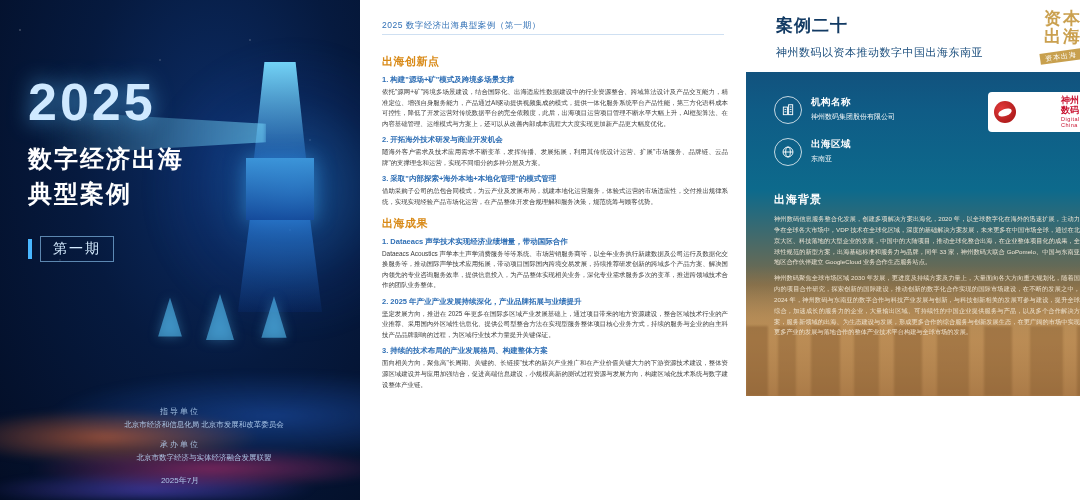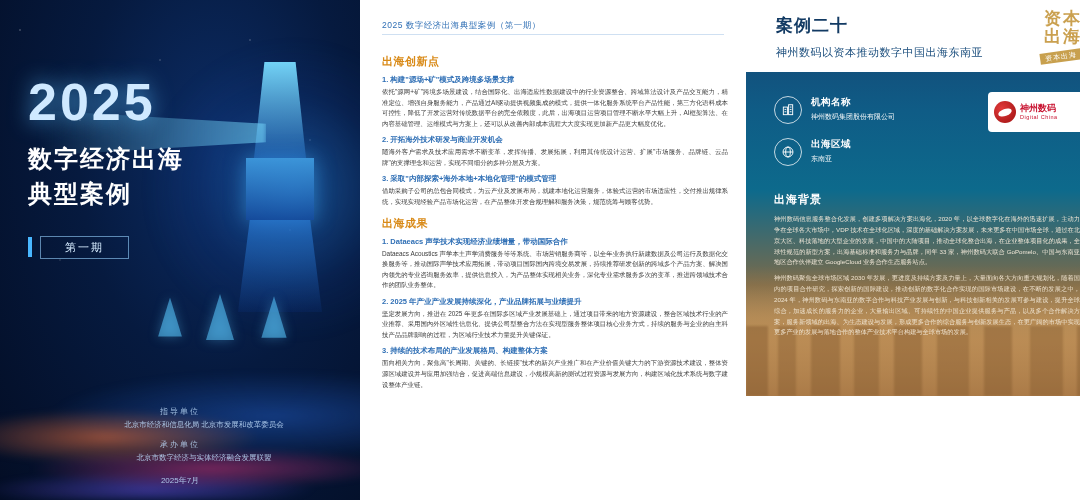--- a/index.html
+++ b/index.html
@@ -160,22 +160,22 @@
     gap: 8px;
   }
   .cover-badge-bar {
     width: 4px;
     height: 20px;
     background: #49b7ff;
   }
   .cover-badge-text {
     border: 1px solid rgba(150,210,255,.6);
     color: #d6ecff;
-    font-size: 11px;
-    padding: 3px 24px;
+    font-size: 14px;
+    padding: 3px 12px;
     letter-spacing: 2px;
   }
   .cover-footer {
     position: absolute;
     left: 0;
     right: 0;
     bottom: 14px;
     text-align: center;
     color: #b9d6f5;
     z-index: 5;
@@ -356,21 +356,21 @@
   }
   .case-logo-swoosh:after {
     content: "";
     position: absolute;
     left: 4px; top: 8px;
     width: 14px; height: 7px;
     border-radius: 50%;
     background: #fff;
     transform: rotate(-20deg);
   }
-  .case-logo-text { line-height: 1.1; }
+  .case-logo-text { line-height: 1.1; margin-left: 41px; }
   .clt1 { font-size: 9px; font-weight: 700; color: #c8102e; }
   .clt2 { font-size: 5.5px; color: #c8102e; letter-spacing: .5px; }
 
   .case-info {
     position: absolute;
     left: 28px;
     top: 96px;
     width: 210px;
     color: #ffffff;
   }

